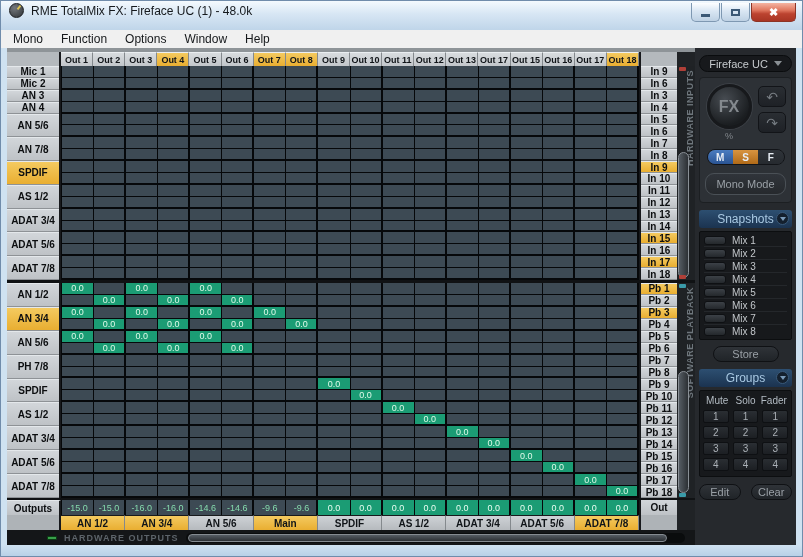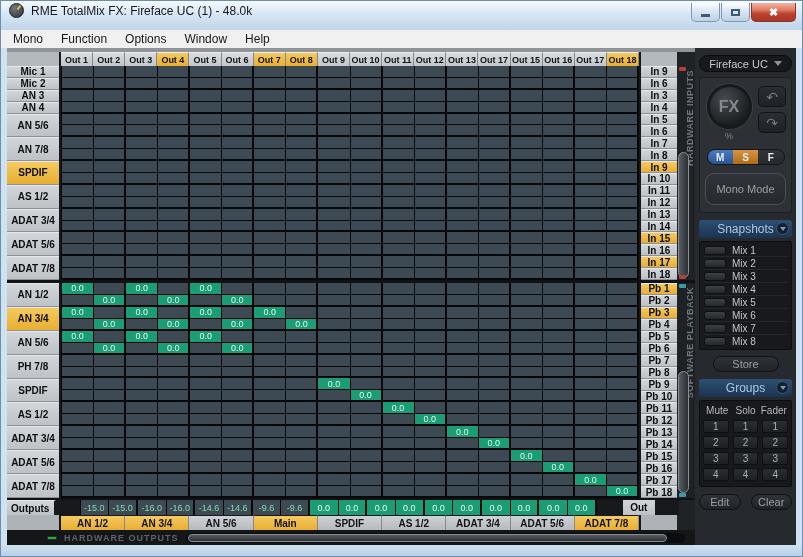--- a/index.html
+++ b/index.html
@@ -54,21 +54,21 @@
   .rlbl-col { width:38px; display:grid; grid-template-rows:repeat(18,1fr); border-left:2px solid #17191c; }
   .strip { width:18px; position:relative; background:#1f2225; overflow:hidden; }
   .strip-text { position:absolute; top:4px; right:0px; writing-mode:vertical-rl; transform:rotate(180deg);
                 font-size:9px; font-weight:bold; color:#6e767c; letter-spacing:0.5px; white-space:nowrap; }
   .vthumb { position:absolute; left:1px; width:11px; border-radius:6px;
             background:linear-gradient(90deg,#555c63,#2c3034); border:1px solid #8a9096; }
   .vthumb.t1 { top:86px; height:126px; } .vthumb.t2 { top:88px; height:122px; }
   .mark { position:absolute; width:7px; height:4px; border-radius:1px; }
   .mark.red { background:#b04038; } .mark.teal { background:#3a9aa8; }
   .gap3 { height:3px; background:#101214; } .gap2 { height:2px; background:#101214; }
-  .out-row { height:15px;gap:24px; }
+  .out-row { height:15px; }
   .out-lbl { width:54px; background:linear-gradient(#d2d6da,#bec2c6); border-right:2px solid #17191c; border-top:1px solid #e4e8eb;
              font-size:10px; font-weight:bold; color:#0c0e10; display:flex; align-items:center; justify-content:center; }
   .out-cells { width:578px; display:grid; grid-template-columns:repeat(18,1fr); border-left:1px solid #06080a; background:#06080a; }
   .out-cell { background:#3d4a54; border-right:1px solid #06080a; color:#86dcae; font-size:9px;
               display:flex; align-items:center; justify-content:center; }
   .out-cell.tr { border-right-width:2px; }
   .out-cell.on { background:#1b9c74; color:#eafff2; }
   .out-r { width:38px; background:linear-gradient(#d2d6da,#bec2c6); border-left:2px solid #17191c;
            font-size:10px; font-weight:bold; display:flex; align-items:center; justify-content:center; color:#0c0e10; }
   .grp-row { height:15px; }
@@ -93,21 +93,21 @@
   .knob-wrap { width:48px; display:flex; flex-direction:column; align-items:center; }
   .knob { width:45px; height:45px; border-radius:50%; border:3px solid #17191c;
           background:radial-gradient(circle at 38% 32%,#474c52,#1a1d20 72%); box-shadow:0 0 0 1px #3c4046;
           display:flex; align-items:center; justify-content:center; font-size:16px; font-weight:bold; color:#84898e; }
   .knob-unit { font-size:9px; color:#84898e; margin-top:2px; }
   .undo-col { flex:1; display:flex; flex-direction:column; gap:5px; padding-top:2px; }
   .arrow-btn { height:21px; border-radius:5px; background:linear-gradient(#2a2e33,#1e2126); border:1px solid #121418;
                color:#767c82; font-size:14px; display:flex; align-items:center; justify-content:center; line-height:1; }
   .msf { margin:8px auto 0; display:flex; height:16px; width:78px; border-radius:9px; overflow:hidden; border:1px solid #121418; }
   .msf-seg { flex:1; display:flex; align-items:center; justify-content:center; font-size:10px; font-weight:bold; color:#e8eef5; }
-  .mono { margin-top:8px; height:32px; border-radius:9px; border:1px solid #4a5056;
+  .mono { margin-top:8px; height:22px; border-radius:9px; border:1px solid #4a5056;
           background:linear-gradient(#30343a,#26292d); color:#9aa0a6; font-size:11px;
           display:flex; align-items:center; justify-content:center; }
   .sec-hdr { margin-top:7px; height:18px; background:linear-gradient(#2d4f71,#1b3350); border-radius:3px;
              display:flex; align-items:center; justify-content:center; position:relative; color:#a9c9e3; font-size:12px;text-align:right; }
   .sec-hdr .dd { position:absolute; right:3px; top:2px; width:13px; height:13px; border-radius:50%;
                  background:#14202e; border:1px solid #3a5a7a; display:flex; align-items:center; justify-content:center; }
   .dd .caret-down { border-left-width:3px; border-right-width:3px; border-top-width:4px; border-top-color:#7a9ab8; }
   .mix-panel { margin-top:3px; background:#17191c; border:1px solid #0c0e10; border-radius:2px; padding:2px 4px 1px; }
   .mix-row { height:13px; display:flex; align-items:center; gap:6px; border-bottom:1px solid #24272b; }
   .mix-row:last-child { border-bottom:none; }

